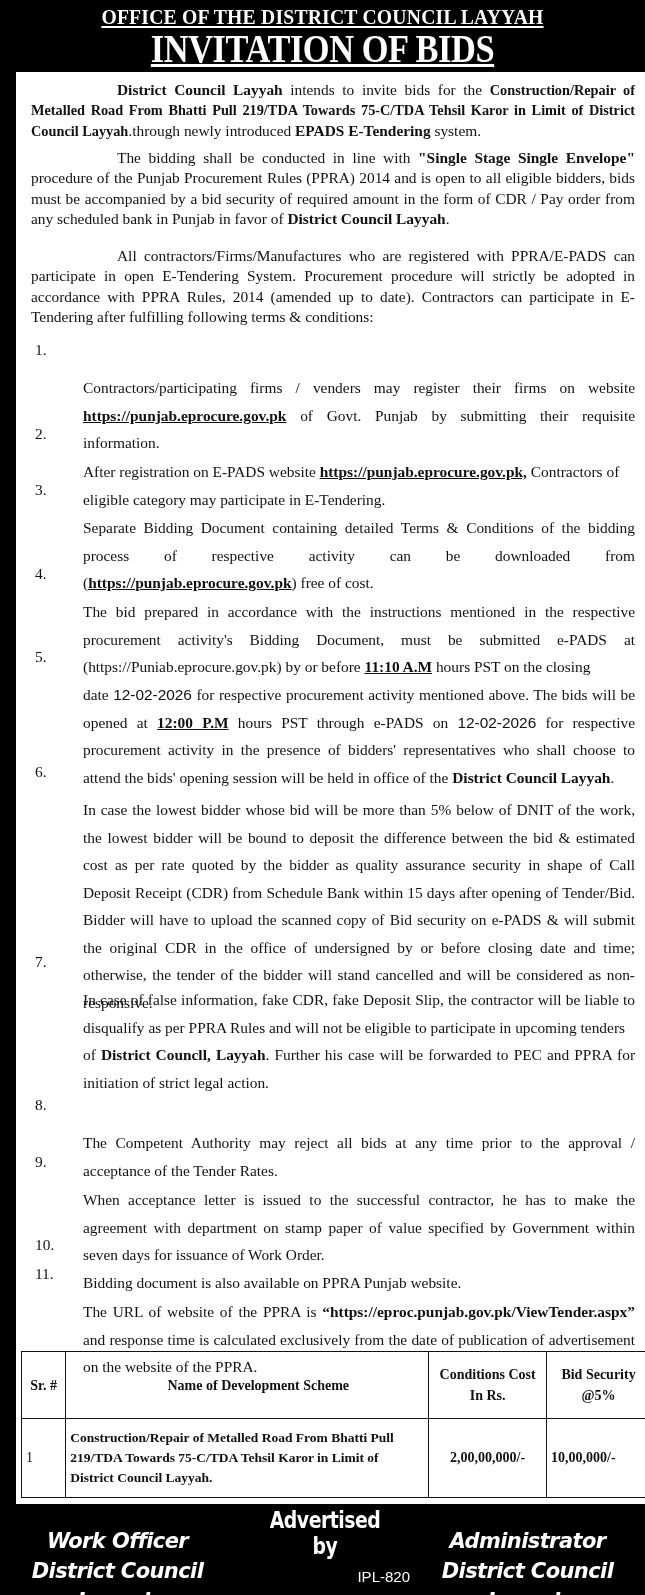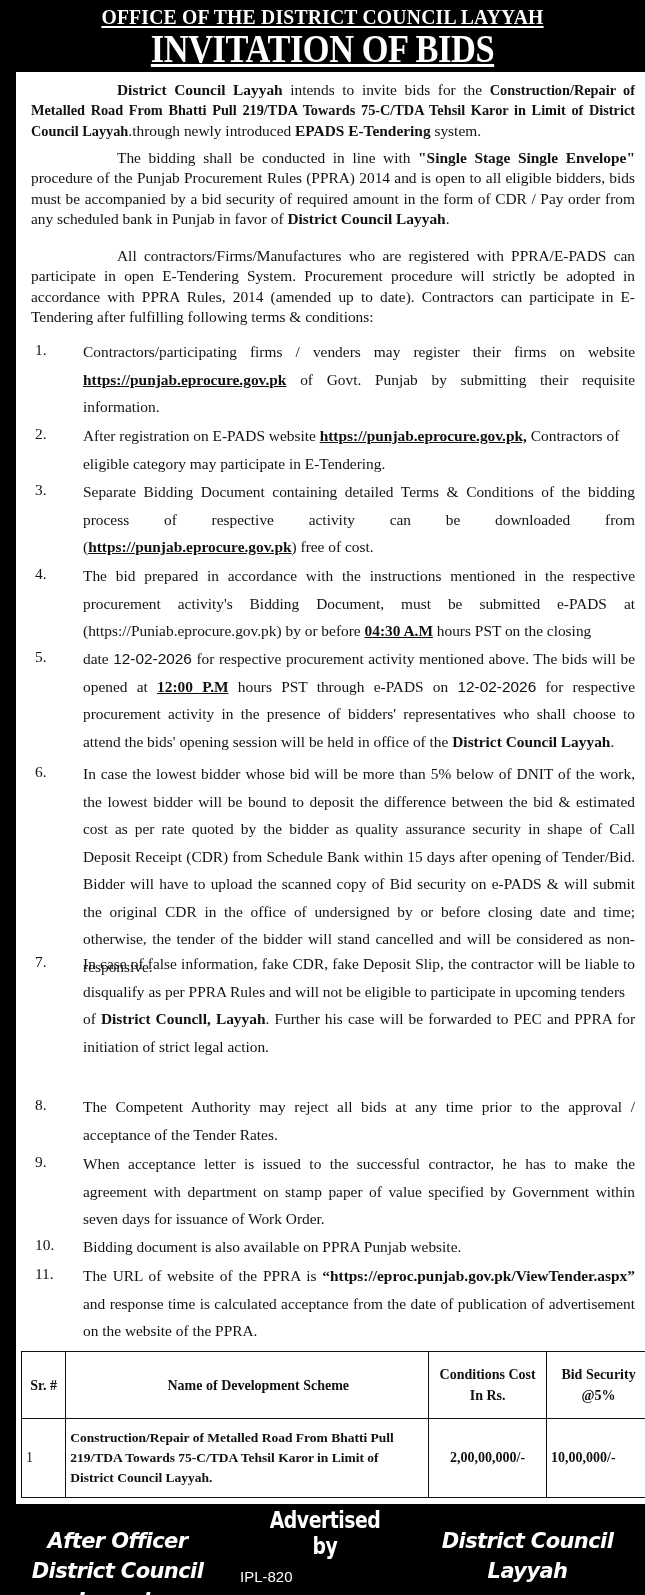--- a/index.html
+++ b/index.html
@@ -12,36 +12,36 @@
     .para { text-indent: 86px; margin: 0; }
     .p1 { position: absolute; top: 8px; left: 0; width: 604px; }
     .p2 { position: absolute; top: 76px; left: 0; width: 604px; }
     .p3 { position: absolute; top: 174px; left: 0; width: 604px; }
     .b { font-weight: bold; }
     .cond { font-size: 14.3px; font-weight: bold; }
     .link { font-weight: bold; text-decoration: underline; }
     .items { position: absolute; left: 14px; top: 258px; width: 604px; font-size: 15.4px; }
     .item { position: absolute; left: 0; width: 604px; }
     .num { position: absolute; left: 4px; top: 0; }
-    .txt { position: absolute; left: 52px; width: 552px; text-align: justify; }
+    .txt { position: absolute; left: 52px; width: 552px; text-align: justify; margin-top: 36px; }
     .lh27 { line-height: 27.5px; }
     .table { position: absolute; left: 4px; top: 1283px; width: 630px; border-collapse: collapse; font-size: 14px; font-weight: bold; }
     .table td, .table th { border: 1.5px solid #111; padding: 2px 4px; vertical-align: middle; }
     .table th { height: 62px; text-align: center; font-size: 14px; line-height: 21px; }
     .table td { height: 74px; line-height: 20px; }
     .c-sr { width: 36px; text-align: left; }
     .c-name { width: 340px; text-align: left; }
     .c-cost { width: 110px; text-align: center; }
     .c-bid { width: 96px; text-align: left; }
     .footer { position: absolute; left: 0; top: 1504px; width: 645px; height: 91px; background: #000; color: #fff; font-family: "DejaVu Sans", sans-serif; }
     .sig { position: absolute; font-style: italic; font-weight: bold; font-size: 21px; text-align: center; line-height: 30px; letter-spacing: -0.6px; }
     .sig-left { left: 0; width: 235px; top: 22px; }
     .sig-right { left: 410px; width: 235px; top: 22px; }
     .adv { position: absolute; left: 240px; width: 170px; top: 3px; text-align: center; font-weight: bold; font-size: 23px; letter-spacing: -0.6px; transform: scaleX(0.82); }
-    .ipl { position: absolute; left: 240px; width: 170px; top: 64px; text-align: left; font-family: "Liberation Sans", sans-serif; font-size: 15px; }
+    .ipl { position: absolute; left: 240px; width: 170px; top: 64px; text-align: right; font-family: "Liberation Sans", sans-serif; font-size: 15px; }
   </style>
 </head>
 <body>
 
 <div class="header">
   <div class="office">OFFICE OF THE DISTRICT COUNCIL LAYYAH</div>
   <div class="title">INVITATION OF BIDS</div>
 </div>
 
 <div class="paper">
@@ -63,21 +63,21 @@
     <div class="item" style="top:92px;">
       <span class="num" style="top:3px;">2.</span>
       <div class="txt lh27" style="text-align:left;"><span>After registration on E-PADS website </span><span class="link">https://punjab.eprocure.gov.pk,</span><span> Contractors of eligible category may participate in E-Tendering.</span></div>
     </div>
     <div class="item" style="top:148px;">
       <span class="num" style="top:3px;">3.</span>
       <div class="txt lh27"><span>Separate Bidding Document containing detailed Terms &amp; Conditions of the bidding process of respective activity can be downloaded from (</span><span class="link">https://punjab.eprocure.gov.pk</span><span>) free of cost.</span></div>
     </div>
     <div class="item" style="top:232px;">
       <span class="num" style="top:3px;">4.</span>
-      <div class="txt lh27"><span>The bid prepared in accordance with the instructions mentioned in the respective procurement activity's Bidding Document, must be submitted e-PADS at (https://Puniab.eprocure.gov.pk) by or before </span><span class="b" style="text-decoration:underline;">04:30 A.M</span><span> hours PST on the closing</span></div>
+      <div class="txt lh27"><span>The bid prepared in accordance with the instructions mentioned in the respective procurement activity's Bidding Document, must be submitted e-PADS at (https://Puniab.eprocure.gov.pk) by or before </span><span class="b" style="text-decoration:underline;">11:10 A.M</span><span> hours PST on the closing</span></div>
     </div>
     <div class="item" style="top:315px;">
       <span class="num" style="top:3px;">5.</span>
       <div class="txt lh27"><span>date </span><span style="font-family:'Liberation Sans',sans-serif;">12-02-2026</span><span> for respective procurement activity mentioned above. The bids will be opened at </span><span class="b" style="text-decoration:underline;">12:00 P.M</span><span> hours PST through e-PADS on </span><span style="font-family:'Liberation Sans',sans-serif;">12-02-2026</span><span> for respective procurement activity in the presence of bidders' representatives who shall choose to attend the bids' opening session will be held in office of the </span><span class="b">District Council Layyah</span><span>.</span></div>
     </div>
     <div class="item" style="top:430px;">
       <span class="num" style="top:3px;">6.</span>
       <div class="txt lh27">In case the lowest bidder whose bid will be more than 5% below of DNIT of the work, the lowest bidder will be bound to deposit the difference between the bid &amp; estimated cost as per rate quoted by the bidder as quality assurance security in shape of Call Deposit Receipt (CDR) from Schedule Bank within 15 days after opening of Tender/Bid. Bidder will have to upload the scanned copy of Bid security on e-PADS &amp; will submit the original CDR in the office of undersigned by or before closing date and time; otherwise, the tender of the bidder will stand cancelled and will be considered as non-responsive.</div>
     </div>
     <div class="item" style="top:620px;">
@@ -91,21 +91,21 @@
     <div class="item" style="top:820px;">
       <span class="num" style="top:3px;">9.</span>
       <div class="txt lh27">When acceptance letter is issued to the successful contractor, he has to make the agreement with department on stamp paper of value specified by Government within seven days for issuance of Work Order.</div>
     </div>
     <div class="item" style="top:903px;">
       <span class="num" style="top:3px;">10.</span>
       <div class="txt lh27">Bidding document is also available on PPRA Punjab website.</div>
     </div>
     <div class="item" style="top:932px;">
       <span class="num" style="top:3px;">11.</span>
-      <div class="txt lh27"><span>The URL of website of the PPRA is </span><span class="b">“https://eproc.punjab.gov.pk/ViewTender.aspx”</span><span> and response time is calculated acceptance from the date of publication of advertisement on the website of the PPRA.</span></div>
+      <div class="txt lh27"><span>The URL of website of the PPRA is </span><span class="b">“https://eproc.punjab.gov.pk/ViewTender.aspx”</span><span> and response time is calculated exclusively from the date of publication of advertisement on the website of the PPRA.</span></div>
     </div>
   </div>
 
   <table class="table" style="top:1279px; left:4px;">
     <thead>
       <tr>
         <th class="c-sr" style="text-align:center;">Sr. #</th>
         <th class="c-name" style="padding-left:26px;">Name of Development Scheme</th>
         <th class="c-cost">Conditions Cost In Rs.</th>
         <th class="c-bid">Bid Security @5%</th>
@@ -117,21 +117,22 @@
         <td class="c-name" style="font-size:13.5px;">Construction/Repair of Metalled Road From Bhatti Pull 219/TDA Towards 75-C/TDA Tehsil Karor in Limit of District Council Layyah.</td>
         <td class="c-cost">2,00,00,000/-</td>
         <td class="c-bid">10,00,000/-</td>
       </tr>
     </tbody>
   </table>
 </div>
 
 <div class="footer">
   <div class="sig sig-left">
-    <div>After Officer</div>
+    <div>Work Officer</div>
     <div>District Council Layyah</div>
   </div>
   <div class="adv">Advertised by</div>
   <div class="ipl">IPL-820</div>
   <div class="sig sig-right">
+    <div>Administrator</div>
     <div>District Council Layyah</div>
   </div>
 </div>
 
 </body></html>

